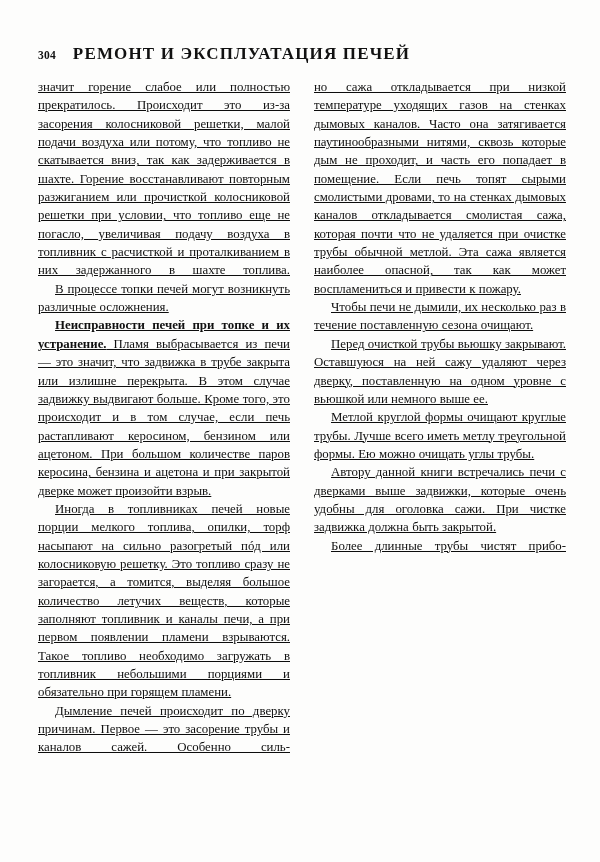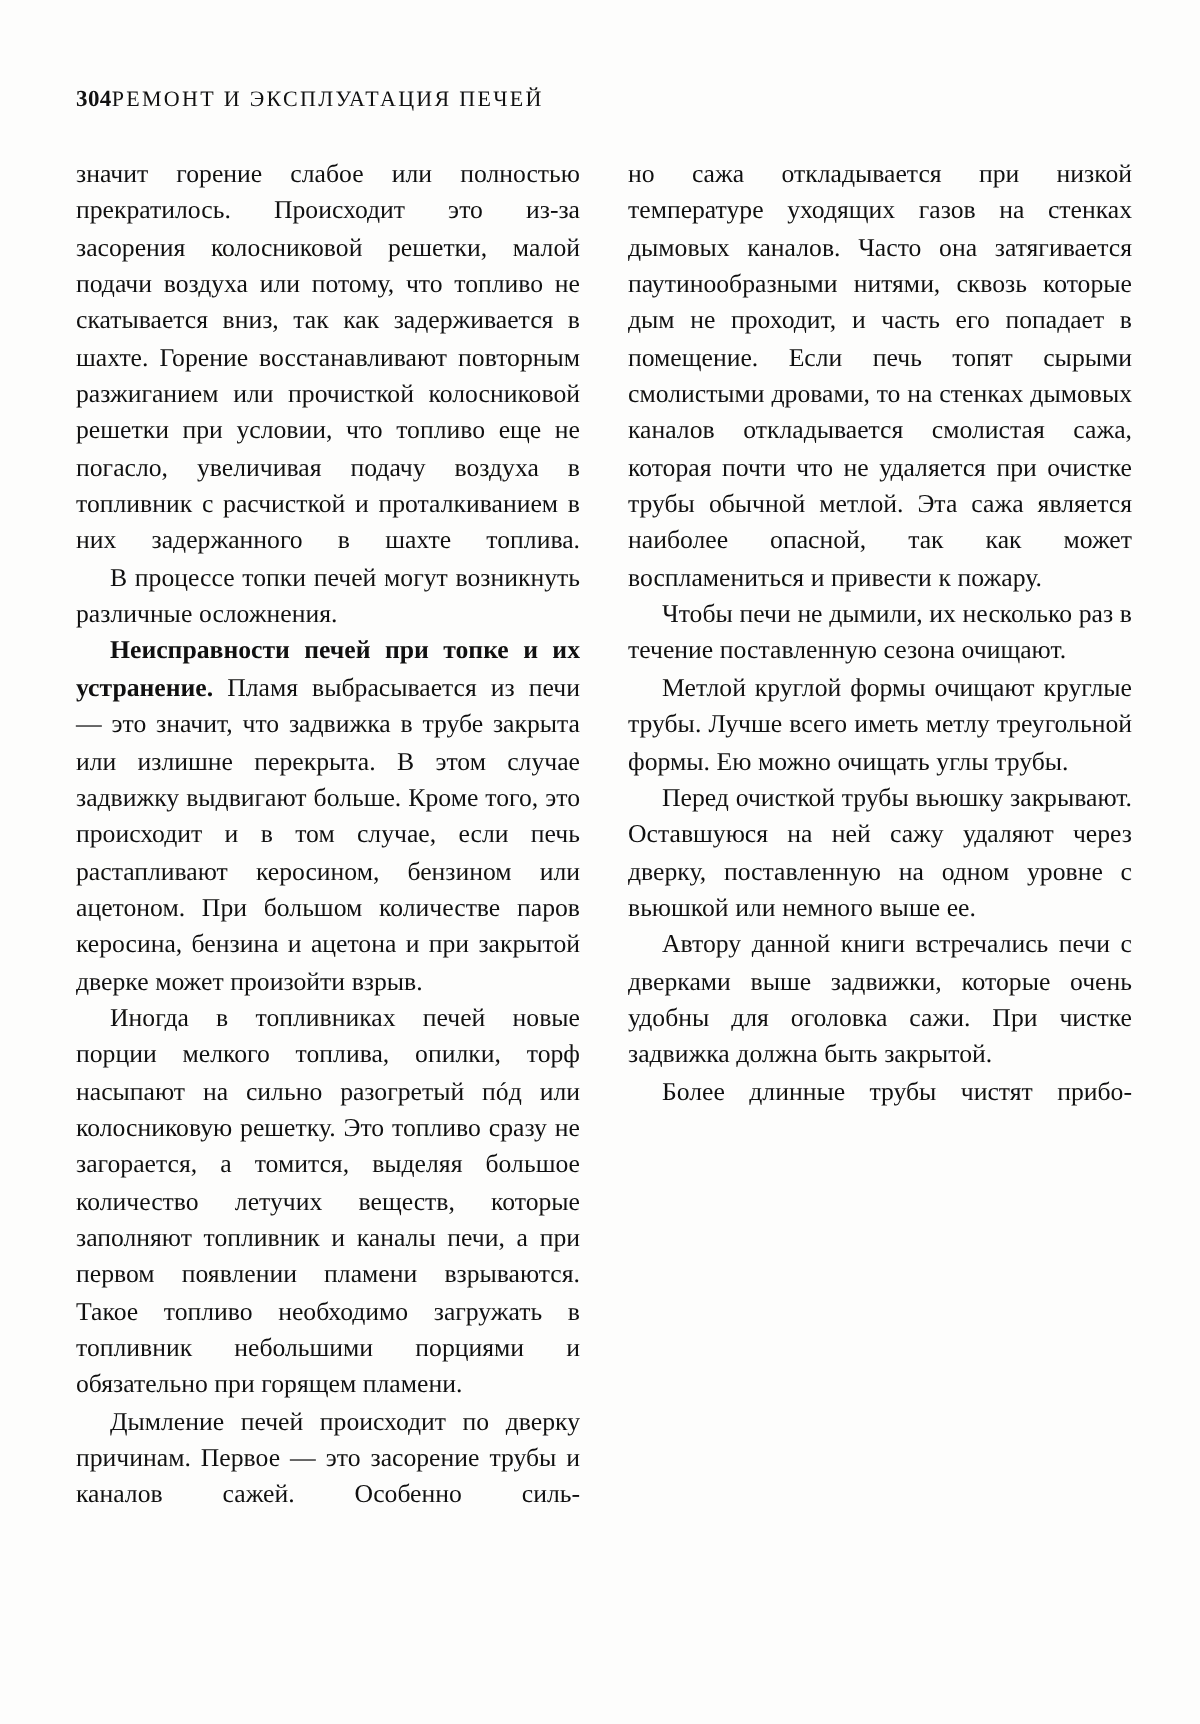--- a/index.html
+++ b/index.html
@@ -20,42 +20,44 @@
     inset: 0;
     background: #fdfdfc;
   }
   
   .running-head {
     position: absolute;
     left: 38px;
     top: 44px;
     display: flex;
     align-items: baseline;
+    gap: 17px;
   }
   .folio {
     font-size: 11.5px;
     font-weight: bold;
     letter-spacing: 0.2px;
     color: #111;
   }
   .head-title {
-    font-size: 11px;
-    font-weight: normal;
+    font-size: 17px;
+    font-weight: bold;
     letter-spacing: 1.15px;
     color: #111;
     white-space: nowrap;
   }
   
   .columns {
     position: absolute;
     left: 38px;
     top: 78px;
     width: 528px;
     display: flex;
     gap: 24px;
+    text-decoration: underline;
   }
   .col {
     width: 252px;
   }
   p.para {
     margin: 0;
     font-size: 12.85px;
     line-height: 18.35px;
     text-align: justify;
     text-align-last: left;
@@ -88,20 +90,20 @@
     <div class="col" id="col-left">
         <p class="para run-on">значит горение слабое или полностью прекратилось. Происходит это из-за засорения колосниковой решетки, малой подачи воздуха или потому, что топливо не скатывается вниз, так как задерживается в шахте. Горение восстанавливают повторным разжиганием или прочисткой колосниковой решетки при условии, что топливо еще не погасло, увеличивая подачу воздуха в топливник с расчисткой и проталкиванием в них задержанного в шахте топлива.</p>
         <p class="para indent">В процессе топки печей могут возникнуть различные осложнения.</p>
         <p class="para indent"><b class="run-in">Неисправности печей при топке и их устранение.</b> Пламя выбрасывается из печи — это значит, что задвижка в трубе закрыта или излишне перекрыта. В этом случае задвижку выдвигают больше. Кроме того, это происходит и в том случае, если печь растапливают керосином, бензином или ацетоном. При большом количестве паров керосина, бензина и ацетона и при закрытой дверке может произойти взрыв.</p>
         <p class="para indent">Иногда в топливниках печей новые порции мелкого топлива, опилки, торф насыпают на сильно разогретый пóд или колосниковую решетку. Это топливо сразу не загорается, а томится, выделяя большое количество летучих веществ, которые заполняют топливник и каналы печи, а при первом появлении пламени взрываются. Такое топливо необходимо загружать в топливник небольшими порциями и обязательно при горящем пламени.</p>
         <p class="para indent run-on">Дымление печей происходит по дверку причинам. Первое — это засорение трубы и каналов сажей. Особенно силь-</p>
       </div>
     <div class="col" id="col-right">
         <p class="para">но сажа откладывается при низкой температуре уходящих газов на стенках дымовых каналов. Часто она затягивается паутинообразными нитями, сквозь которые дым не проходит, и часть его попадает в помещение. Если печь топят сырыми смолистыми дровами, то на стенках дымовых каналов откладывается смолистая сажа, которая почти что не удаляется при очистке трубы обычной метлой. Эта сажа является наиболее опасной, так как может воспламениться и привести к пожару.</p>
         <p class="para indent">Чтобы печи не дымили, их несколько раз в течение поставленную сезона очищают.</p>
+        <p class="para indent">Перед очисткой трубы вьюшку закрывают. Оставшуюся на ней сажу удаляют через дверку, поставленную на одном уровне с вьюшкой или немного выше ее.</p>
         <p class="para indent">Метлой круглой формы очищают круглые трубы. Лучше всего иметь метлу треугольной формы. Ею можно очищать углы трубы.</p>
-        <p class="para indent">Перед очисткой трубы вьюшку закрывают. Оставшуюся на ней сажу удаляют через дверку, поставленную на одном уровне с вьюшкой или немного выше ее.</p>
         <p class="para indent">Автору данной книги встречались печи с дверками выше задвижки, которые очень удобны для оголовка сажи. При чистке задвижка должна быть закрытой.</p>
         <p class="para indent run-on">Более длинные трубы чистят прибо-</p>
       </div>
   </div>
 
 </div>
 
 </body></html>

